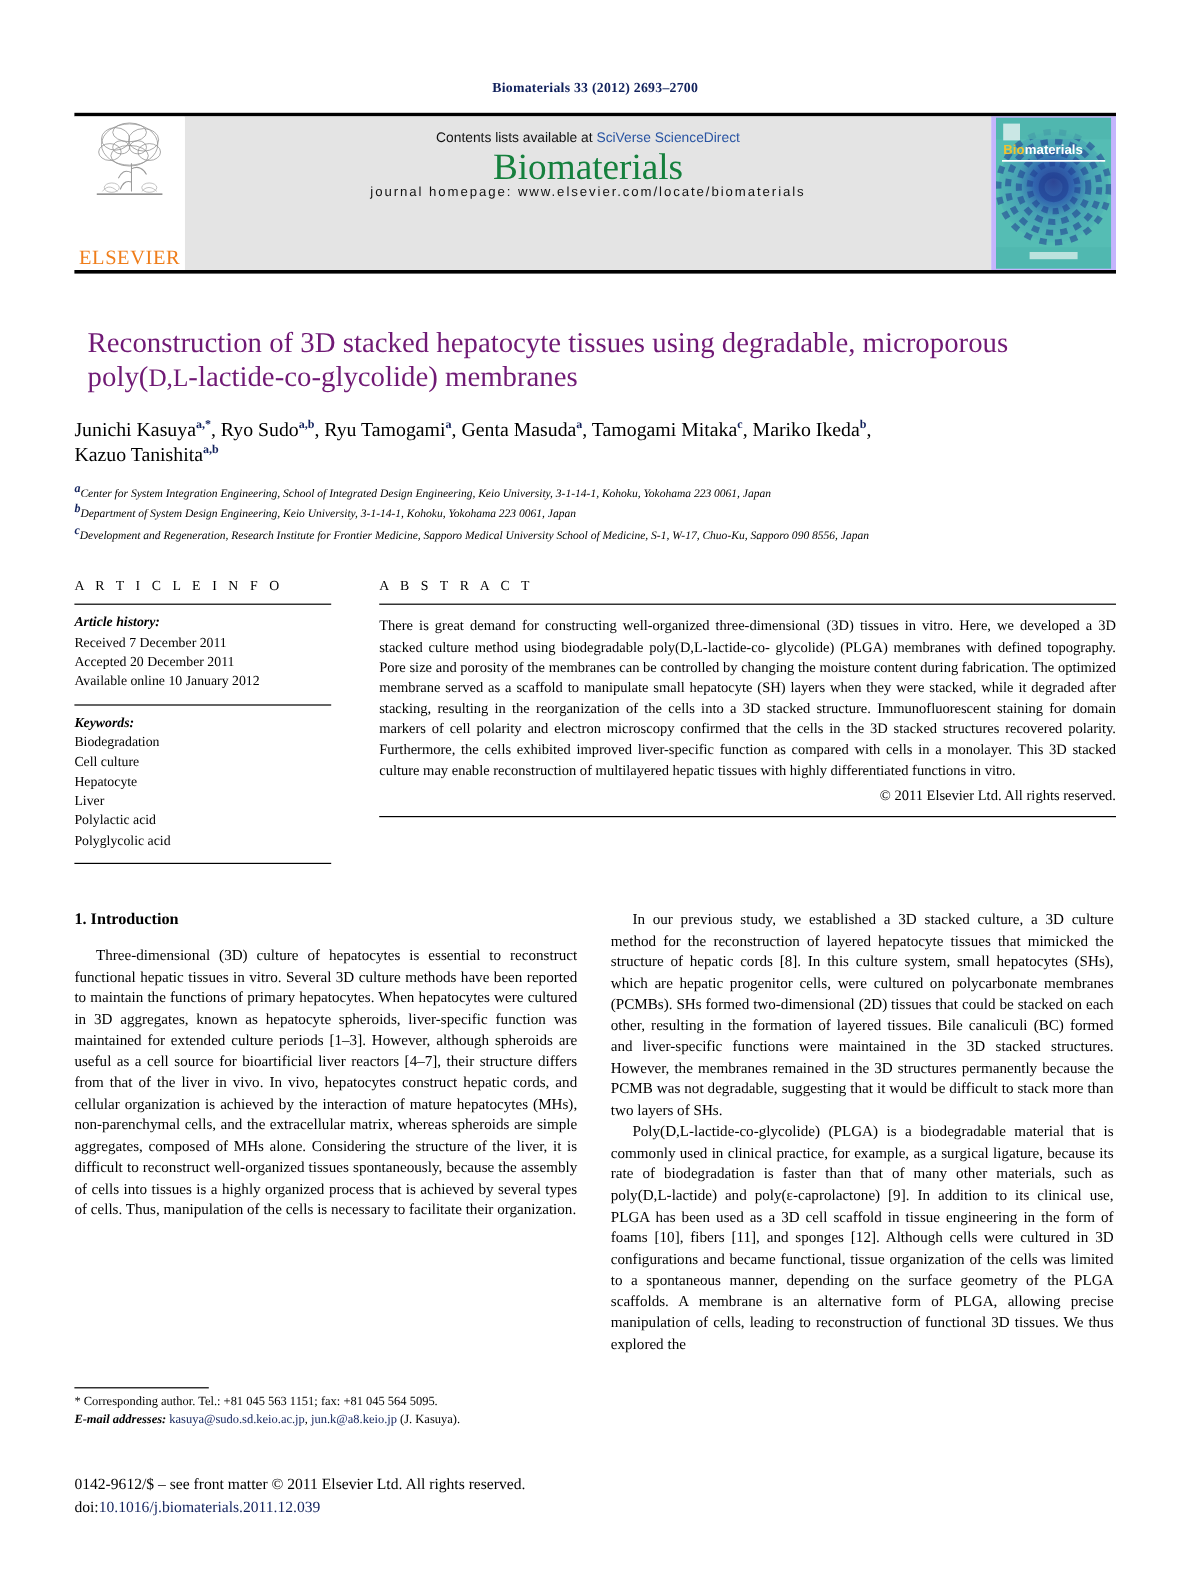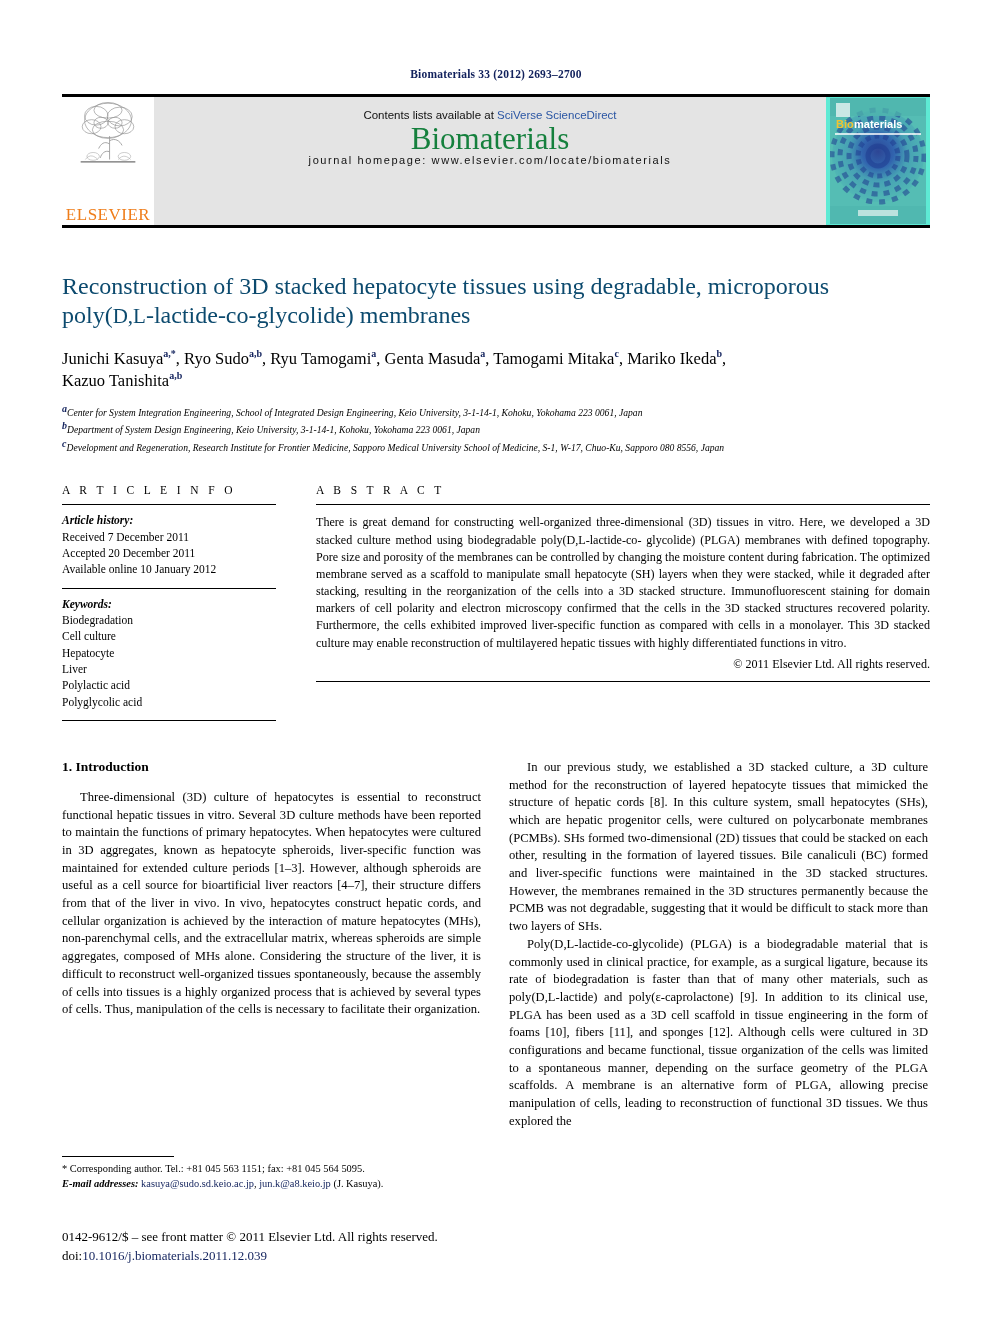--- a/index.html
+++ b/index.html
@@ -78,41 +78,41 @@
   }
   .homepage-line {
     font-family: "Liberation Sans", sans-serif;
     font-size: 11px;
     color: #111;
     letter-spacing: 1.6px;
   }
   .cover-cell {
     width: 104px;
     flex: 0 0 104px;
-    background: #5eead4;
+    background: #c4b5fd;
     display: flex;
     align-items: center;
     justify-content: center;
     text-align: right;
   }
   .cover-art {
     width: 96px;
     height: 126px;
     display: block;
   }
 
   
   .title-block { margin: 44px 62px 0 62px; }
   .art-title {
     font-family: "Liberation Serif", serif;
     font-size: 24px;
     line-height: 1.22;
     font-weight: normal;
-    color: #0c4a6e;
-    margin: 0;
+    color: #701a75;
+    margin: 11px;
   }
   .art-title .sc { font-variant: small-caps; font-size: 21px; }
   .authors {
     font-family: "Liberation Serif", serif;
     font-size: 16.5px;
     line-height: 1.32;
     margin-top: 16px;
     color: #000;
   }
   .authors sup, .aff sup {
@@ -322,21 +322,21 @@
       <span>Ryu Tamogami</span><sup>a</sup>,
       <span>Genta Masuda</span><sup>a</sup>,
       <span>Tamogami Mitaka</span><sup>c</sup>,
       <span>Mariko Ikeda</span><sup>b</sup>,<br>
       <span>Kazuo Tanishita</span><sup>a,b</sup>
     </div>
 
     <div class="affils">
       <div class="aff"><sup>a</sup><span>Center for System Integration Engineering, School of Integrated Design Engineering, Keio University, 3-1-14-1, Kohoku, Yokohama 223 0061, Japan</span></div>
       <div class="aff"><sup>b</sup><span>Department of System Design Engineering, Keio University, 3-1-14-1, Kohoku, Yokohama 223 0061, Japan</span></div>
-      <div class="aff"><sup>c</sup><span>Development and Regeneration, Research Institute for Frontier Medicine, Sapporo Medical University School of Medicine, S-1, W-17, Chuo-Ku, Sapporo 080 8556, Japan</span></div>
+      <div class="aff"><sup>c</sup><span>Development and Regeneration, Research Institute for Frontier Medicine, Sapporo Medical University School of Medicine, S-1, W-17, Chuo-Ku, Sapporo 090 8556, Japan</span></div>
     </div>
   </div>
 
   <div class="info-abstract">
 
     <div class="col-info">
       <div class="sect-head">A R T I C L E   I N F O</div>
       <div class="rule-top"></div>
       <div class="info-group">
         <div class="info-label">Article history:</div>

